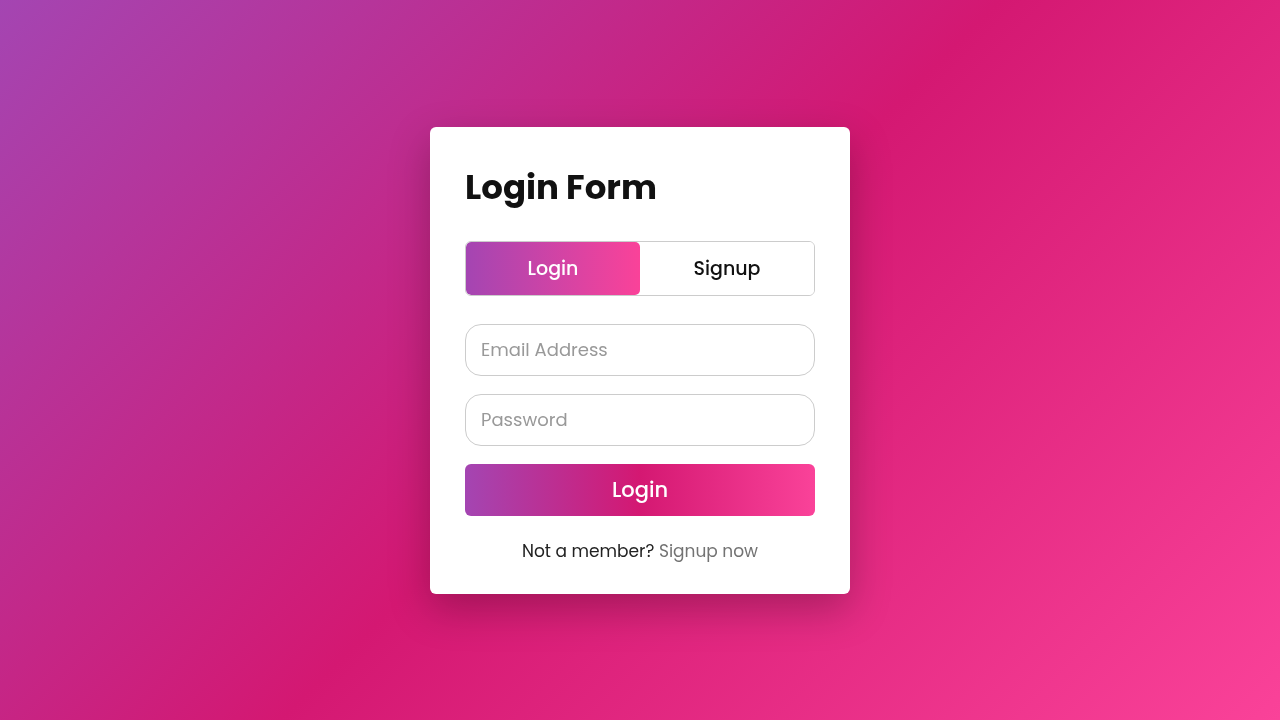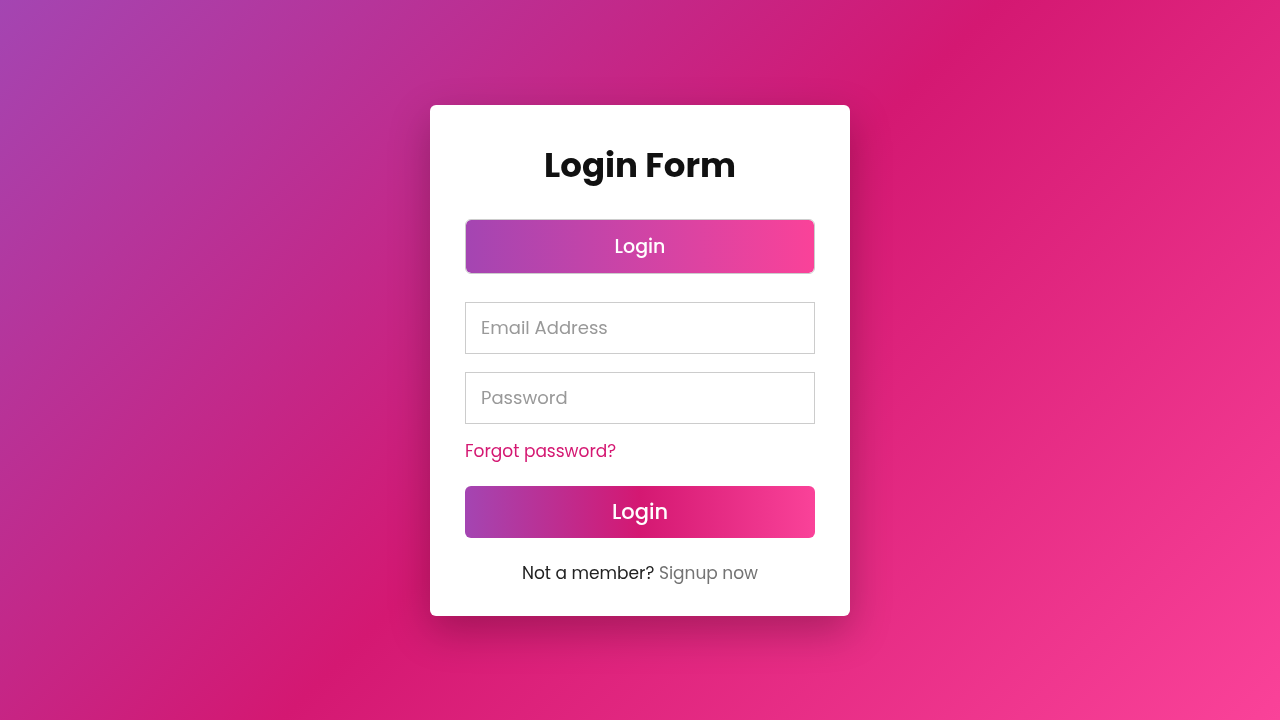--- a/index.html
+++ b/index.html
@@ -20,21 +20,20 @@
     .card {
       width: 420px;
       background: #fff;
       border-radius: 6px;
       box-shadow: 0 15px 40px rgba(0,0,0,0.25);
       padding: 35px 35px 30px 35px;
     }
     .title {
       font-size: 34px;
       font-weight: 700;
-      text-align: center;
       color: #111;
       margin-bottom: 28px;
     }
     .tabs {
       display: flex;
       border: 1px solid #ccc;
       border-radius: 6px;
       overflow: hidden;
       margin-bottom: 28px;
     }
@@ -50,21 +49,21 @@
     }
     .tab.active {
       background: linear-gradient(90deg, #a445b2, #fa4299);
       color: #fff;
       border-radius: 5px;
     }
     .input {
       width: 100%;
       height: 52px;
       border: 1px solid #ccc;
-      border-radius: 0;
+      border-radius: 16px;
       padding: 12px 15px;
       font-size: 18px;
       margin-bottom: 18px;
       outline: none;
       color: #8b5cf6;
     }
     .input::placeholder {
       color: #999;
     }
     .forgot {
@@ -100,25 +99,25 @@
     }
   </style>
 </head>
 <body>
 
 <div class="card">
   <div class="title">Login Form</div>
 
   <div class="tabs">
     <div class="tab active">Login</div>
+    <div class="tab">Signup</div>
   </div>
 
   <input type="text" class="input" placeholder="Email Address" style="">
   <input type="password" class="input" placeholder="Password" style="">
 
-  <a class="forgot">Forgot password?</a>
 
   <button class="submit">Login</button>
 
   <div class="footer">
     <span>Not a member? </span><a>Signup now</a>
   </div>
 </div>
 
 </body></html>

